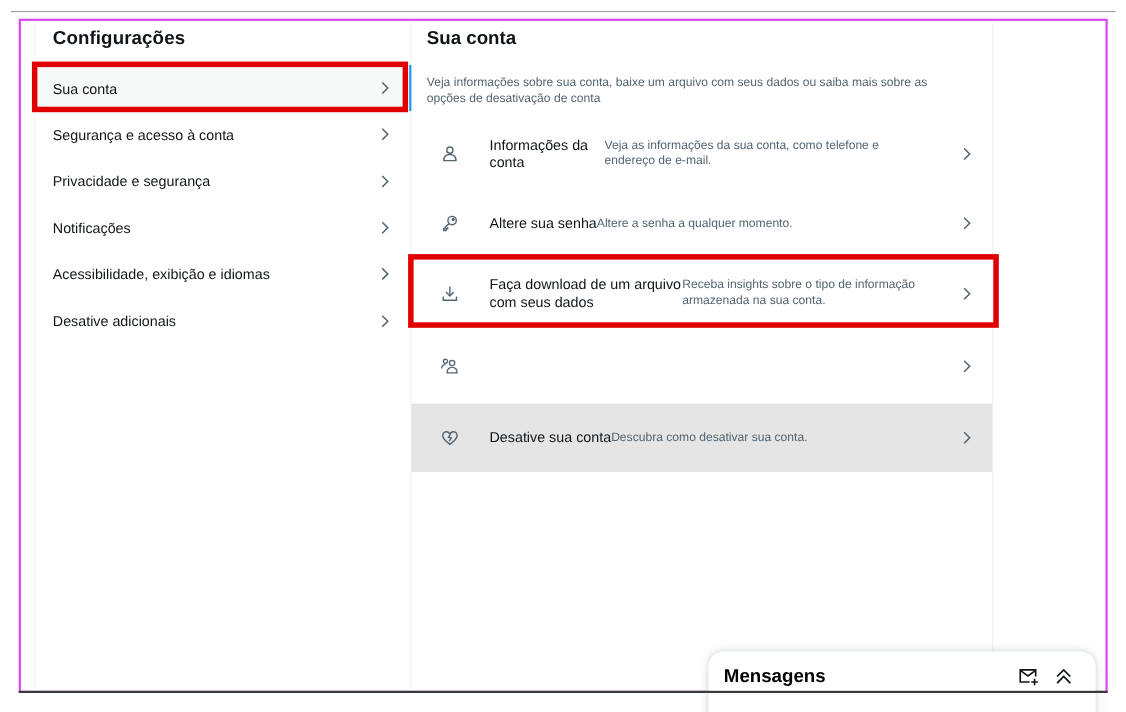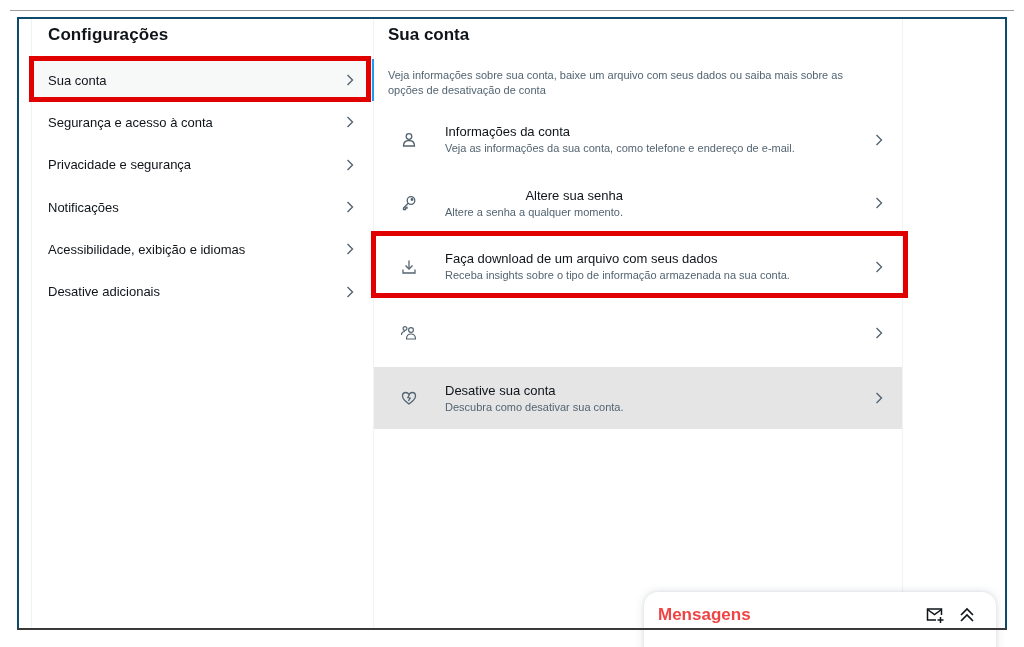--- a/index.html
+++ b/index.html
@@ -8,21 +8,21 @@
       background: #ffffff;
       font-family: "Liberation Sans", "DejaVu Sans", sans-serif;
       color: #0f1419;
     }
     .top-rule {
       position: absolute; left: 10px; top: 10px; width: 1004px; height: 1px;
       background: #9e9e9e;
     }
     .frame {
       position: absolute; left: 17px; top: 17px; width: 990px; height: 613px;
-      border: 2px solid #0c4a6e;
+      border: 2px solid #d946ef;
       background: #ffffff;
       overflow: hidden;
     }
     
     .settings-col {
       position: absolute; left: 12px; top: 0; width: 343px; height: 100%;
       border-left: 1px solid #eff3f4;
       border-right: 1px solid #eff3f4;
     }
     .settings-title {
@@ -68,21 +68,21 @@
     .row.r1 { height: 63px; }
     .row.r2 { height: 64px; text-align: right; }
     .row.r3 { height: 63px; }
     .row.r4 { height: 69px; }
     .row.r5 { height: 62px; background: #e5e5e5; }
     .row-icon {
       position: absolute; left: 26px; top: 50%; transform: translateY(-50%);
       width: 18px; height: 18px;
     }
     .row-icon svg { display: block; }
-    .row-text { display: flex; flex-direction: column; }
+    .row-text { display: flex; flex-direction: row; }
     .row-title { font-size: 13px; color: #0f1419; line-height: 16px; }
     .row-sub { font-size: 11px; color: #536471; line-height: 14px; margin-top: 1px; }
     .row-chevron {
       position: absolute; right: 16px; top: 50%; transform: translateY(-50%);
       width: 14px; height: 14px;
     }
 
     
     .highlight {
       position: absolute; border: 5px solid #e00000; pointer-events: none;
@@ -91,21 +91,21 @@
     .hl-2 { left: 371px; top: 231px; width: 537px; height: 67px; }
 
     
     .messages {
       position: absolute; left: 644px; top: 592px; width: 352px; height: 70px;
       background: #ffffff; border-radius: 14px 14px 0 0;
       box-shadow: 0 0 10px rgba(101,119,134,0.22), 0 0 3px rgba(101,119,134,0.15);
     }
     .messages-title {
       position: absolute; left: 14px; top: 13px;
-      font-size: 17px; font-weight: 700; color: #ef4444;
+      font-size: 17px; font-weight: 700; color: #000000;
     }
     .msg-icon {
       position: absolute; top: 13px; width: 20px; height: 20px; cursor: pointer;
     }
     .msg-icon.compose { left: 281px; }
     .msg-icon.collapse { left: 313px; }
     .frame-bottom-cover {
       position: absolute; left: 17px; top: 628px; width: 990px; height: 2px;
       background: #3a3a3a;
     }

